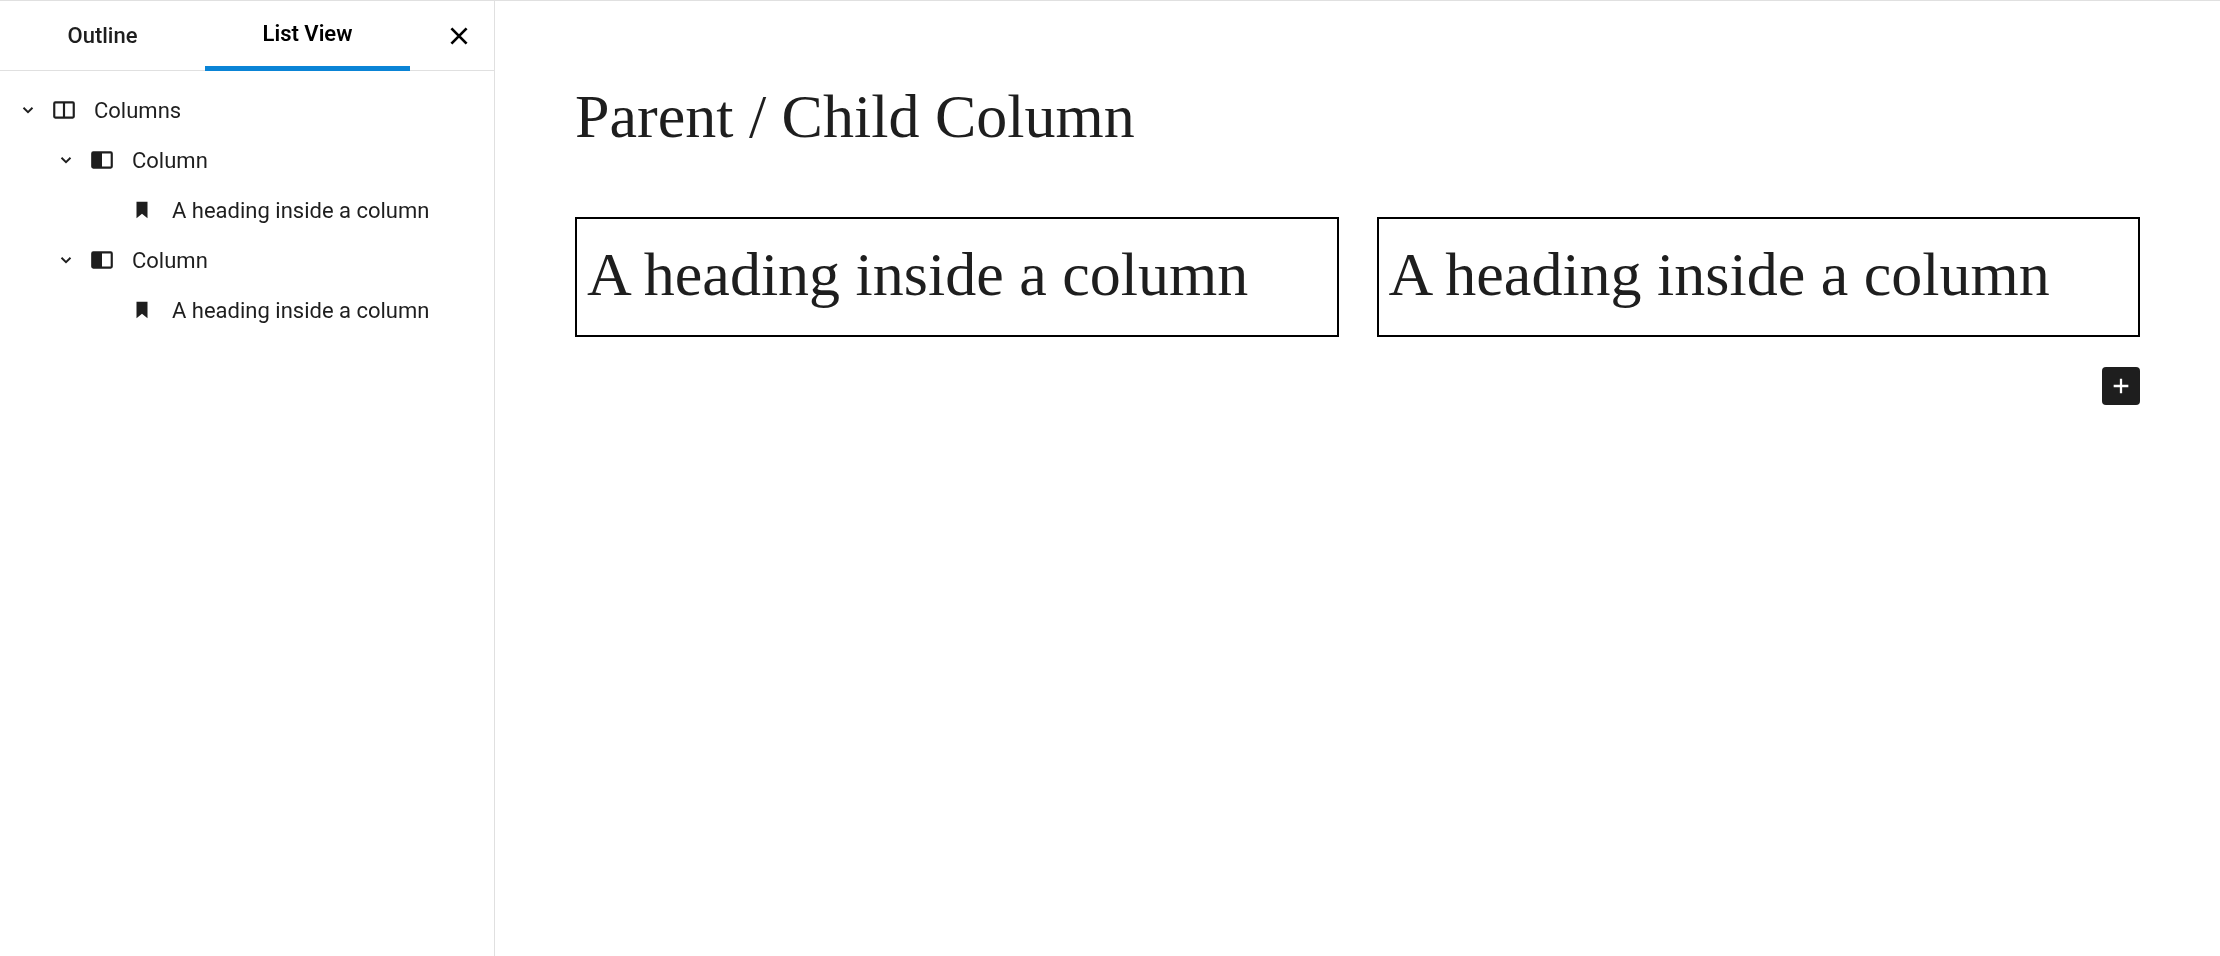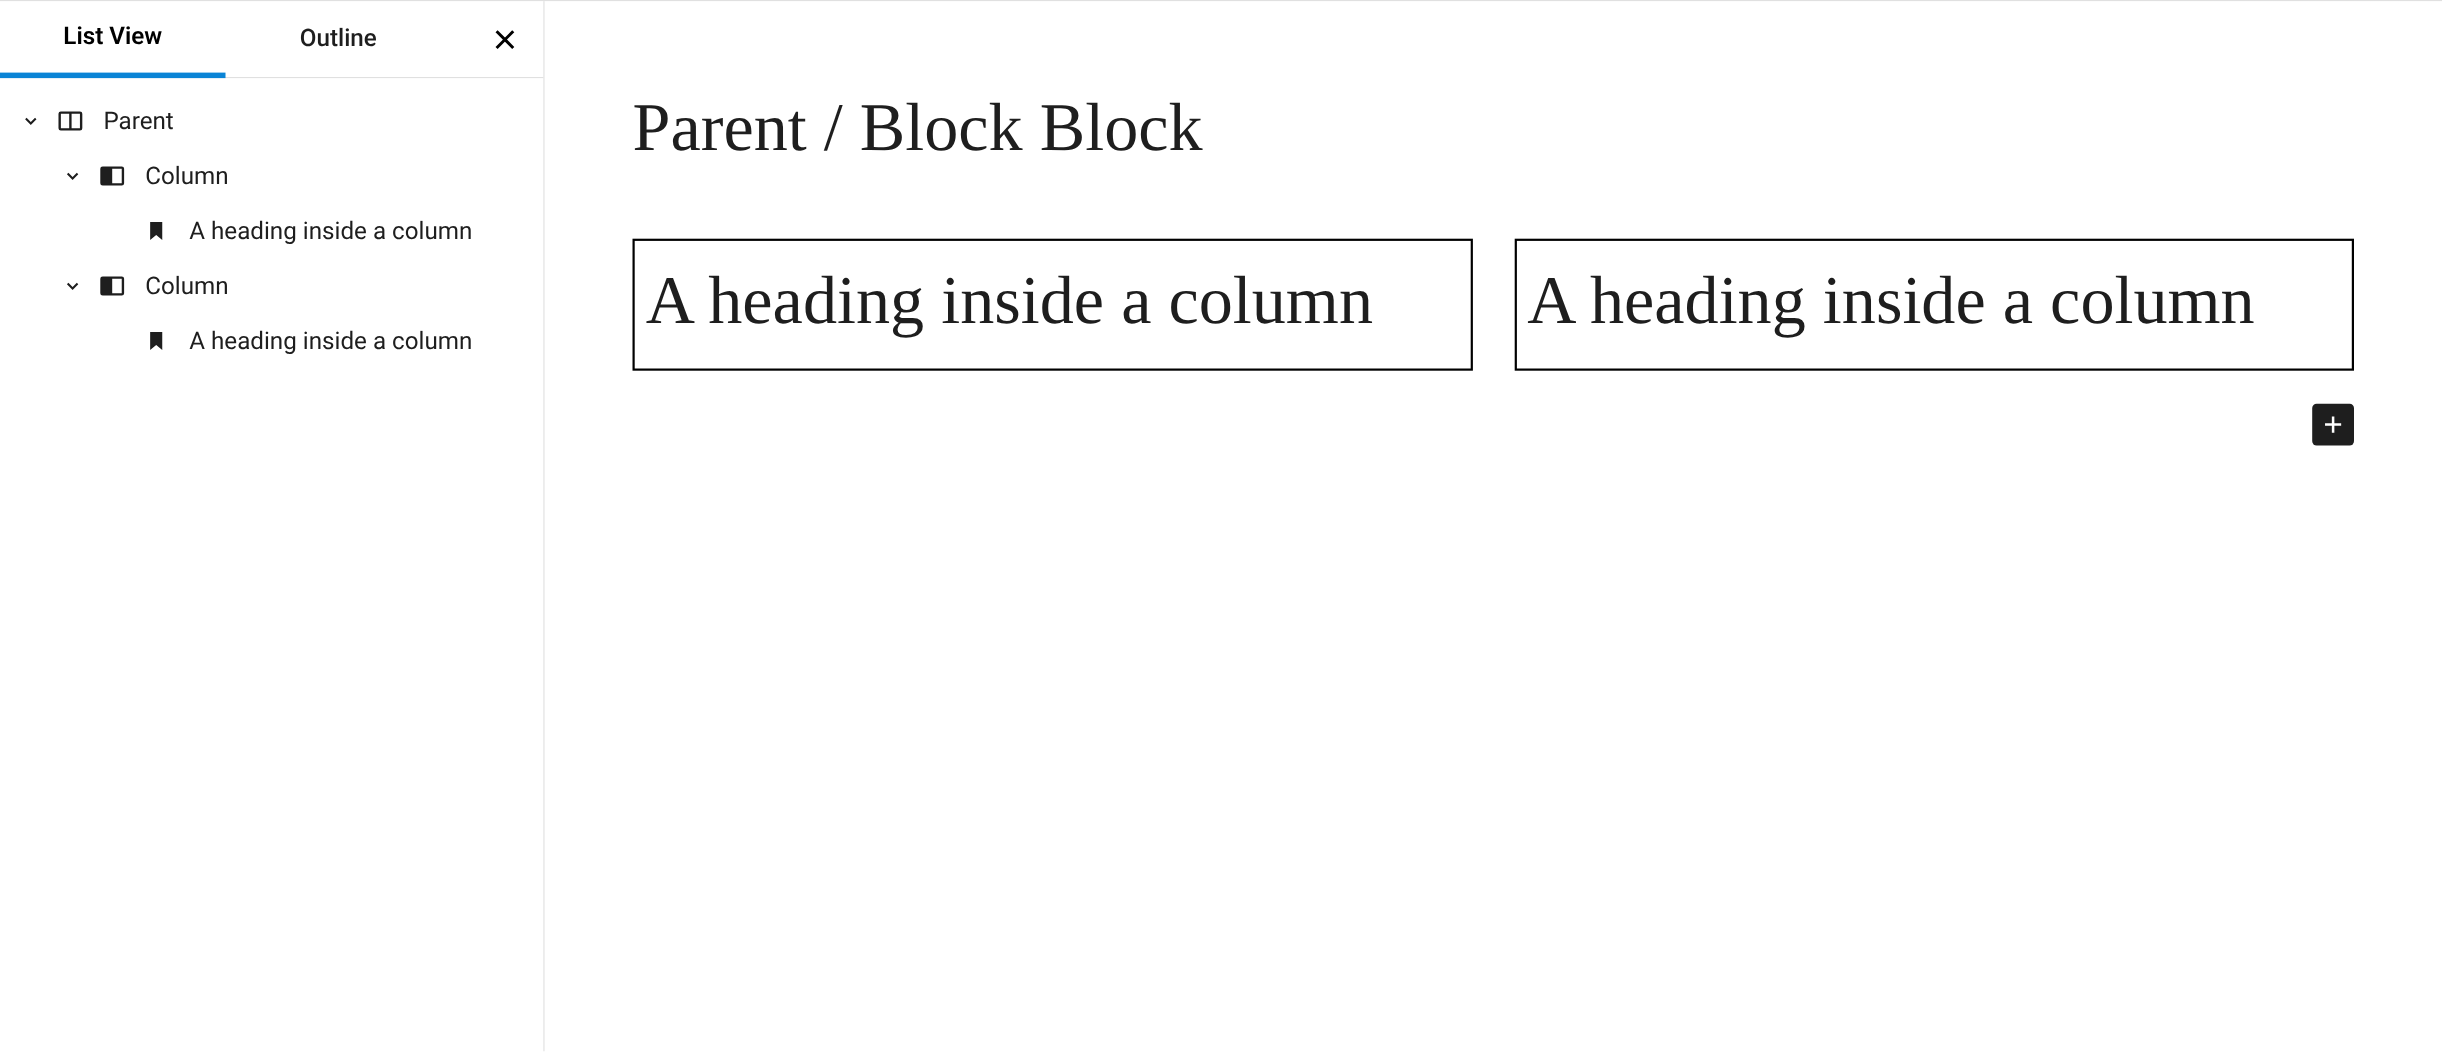--- a/index.html
+++ b/index.html
@@ -119,22 +119,22 @@
       justify-content: center;
       cursor: pointer;
       color: #fff;
     }
   </style>
 </head>
 <body>
 
 <div class="sidebar">
   <div class="tabs">
+    <div class="tab">Outline</div>
     <div class="tab active">List View</div>
-    <div class="tab">Outline</div>
     <div class="close-btn">
       <svg viewBox="0 0 24 24" stroke-width="2.5">
           <path d="M5 5 L19 19 M19 5 L5 19"></path>
         </svg>
     </div>
   </div>
 
   <div class="tree">
 
     <div class="tree-row depth-0">
@@ -142,21 +142,21 @@
         <svg width="18" height="18" viewBox="0 0 24 24" stroke-width="2.5">
             <path d="M6 9l6 6 6-6"></path>
           </svg>
       </span>
       <span class="blk-icon">
         <svg width="26" height="26" viewBox="0 0 24 24" stroke-width="2">
             <rect x="3" y="5" width="18" height="14" rx="1"></rect>
             <path d="M12 5 V19"></path>
           </svg>
       </span>
-      <span>Parent</span>
+      <span>Columns</span>
     </div>
 
     <div class="tree-row depth-1">
       <span class="chev">
         <svg width="18" height="18" viewBox="0 0 24 24" stroke-width="2.5">
             <path d="M6 9l6 6 6-6"></path>
           </svg>
       </span>
       <span class="blk-icon">
         <svg width="26" height="26" viewBox="0 0 24 24" stroke-width="2">
@@ -197,21 +197,21 @@
             <path d="M6 3 H18 V21 L12 16 L6 21 Z" fill="#1e1e1e" stroke="none"></path>
           </svg>
       </span>
       <span>A heading inside a column</span>
     </div>
 
   </div>
 </div>
 
 <div class="canvas">
-  <h1 class="page-title">Parent / Block Block</h1>
+  <h1 class="page-title">Parent / Child Column</h1>
 
   <div class="columns-block" id="columns-block">
     <div class="column-block">
       <div class="col-heading">A heading inside a column</div>
     </div>
     <div class="column-block">
       <div class="col-heading">A heading inside a column</div>
     </div>
   </div>
 

